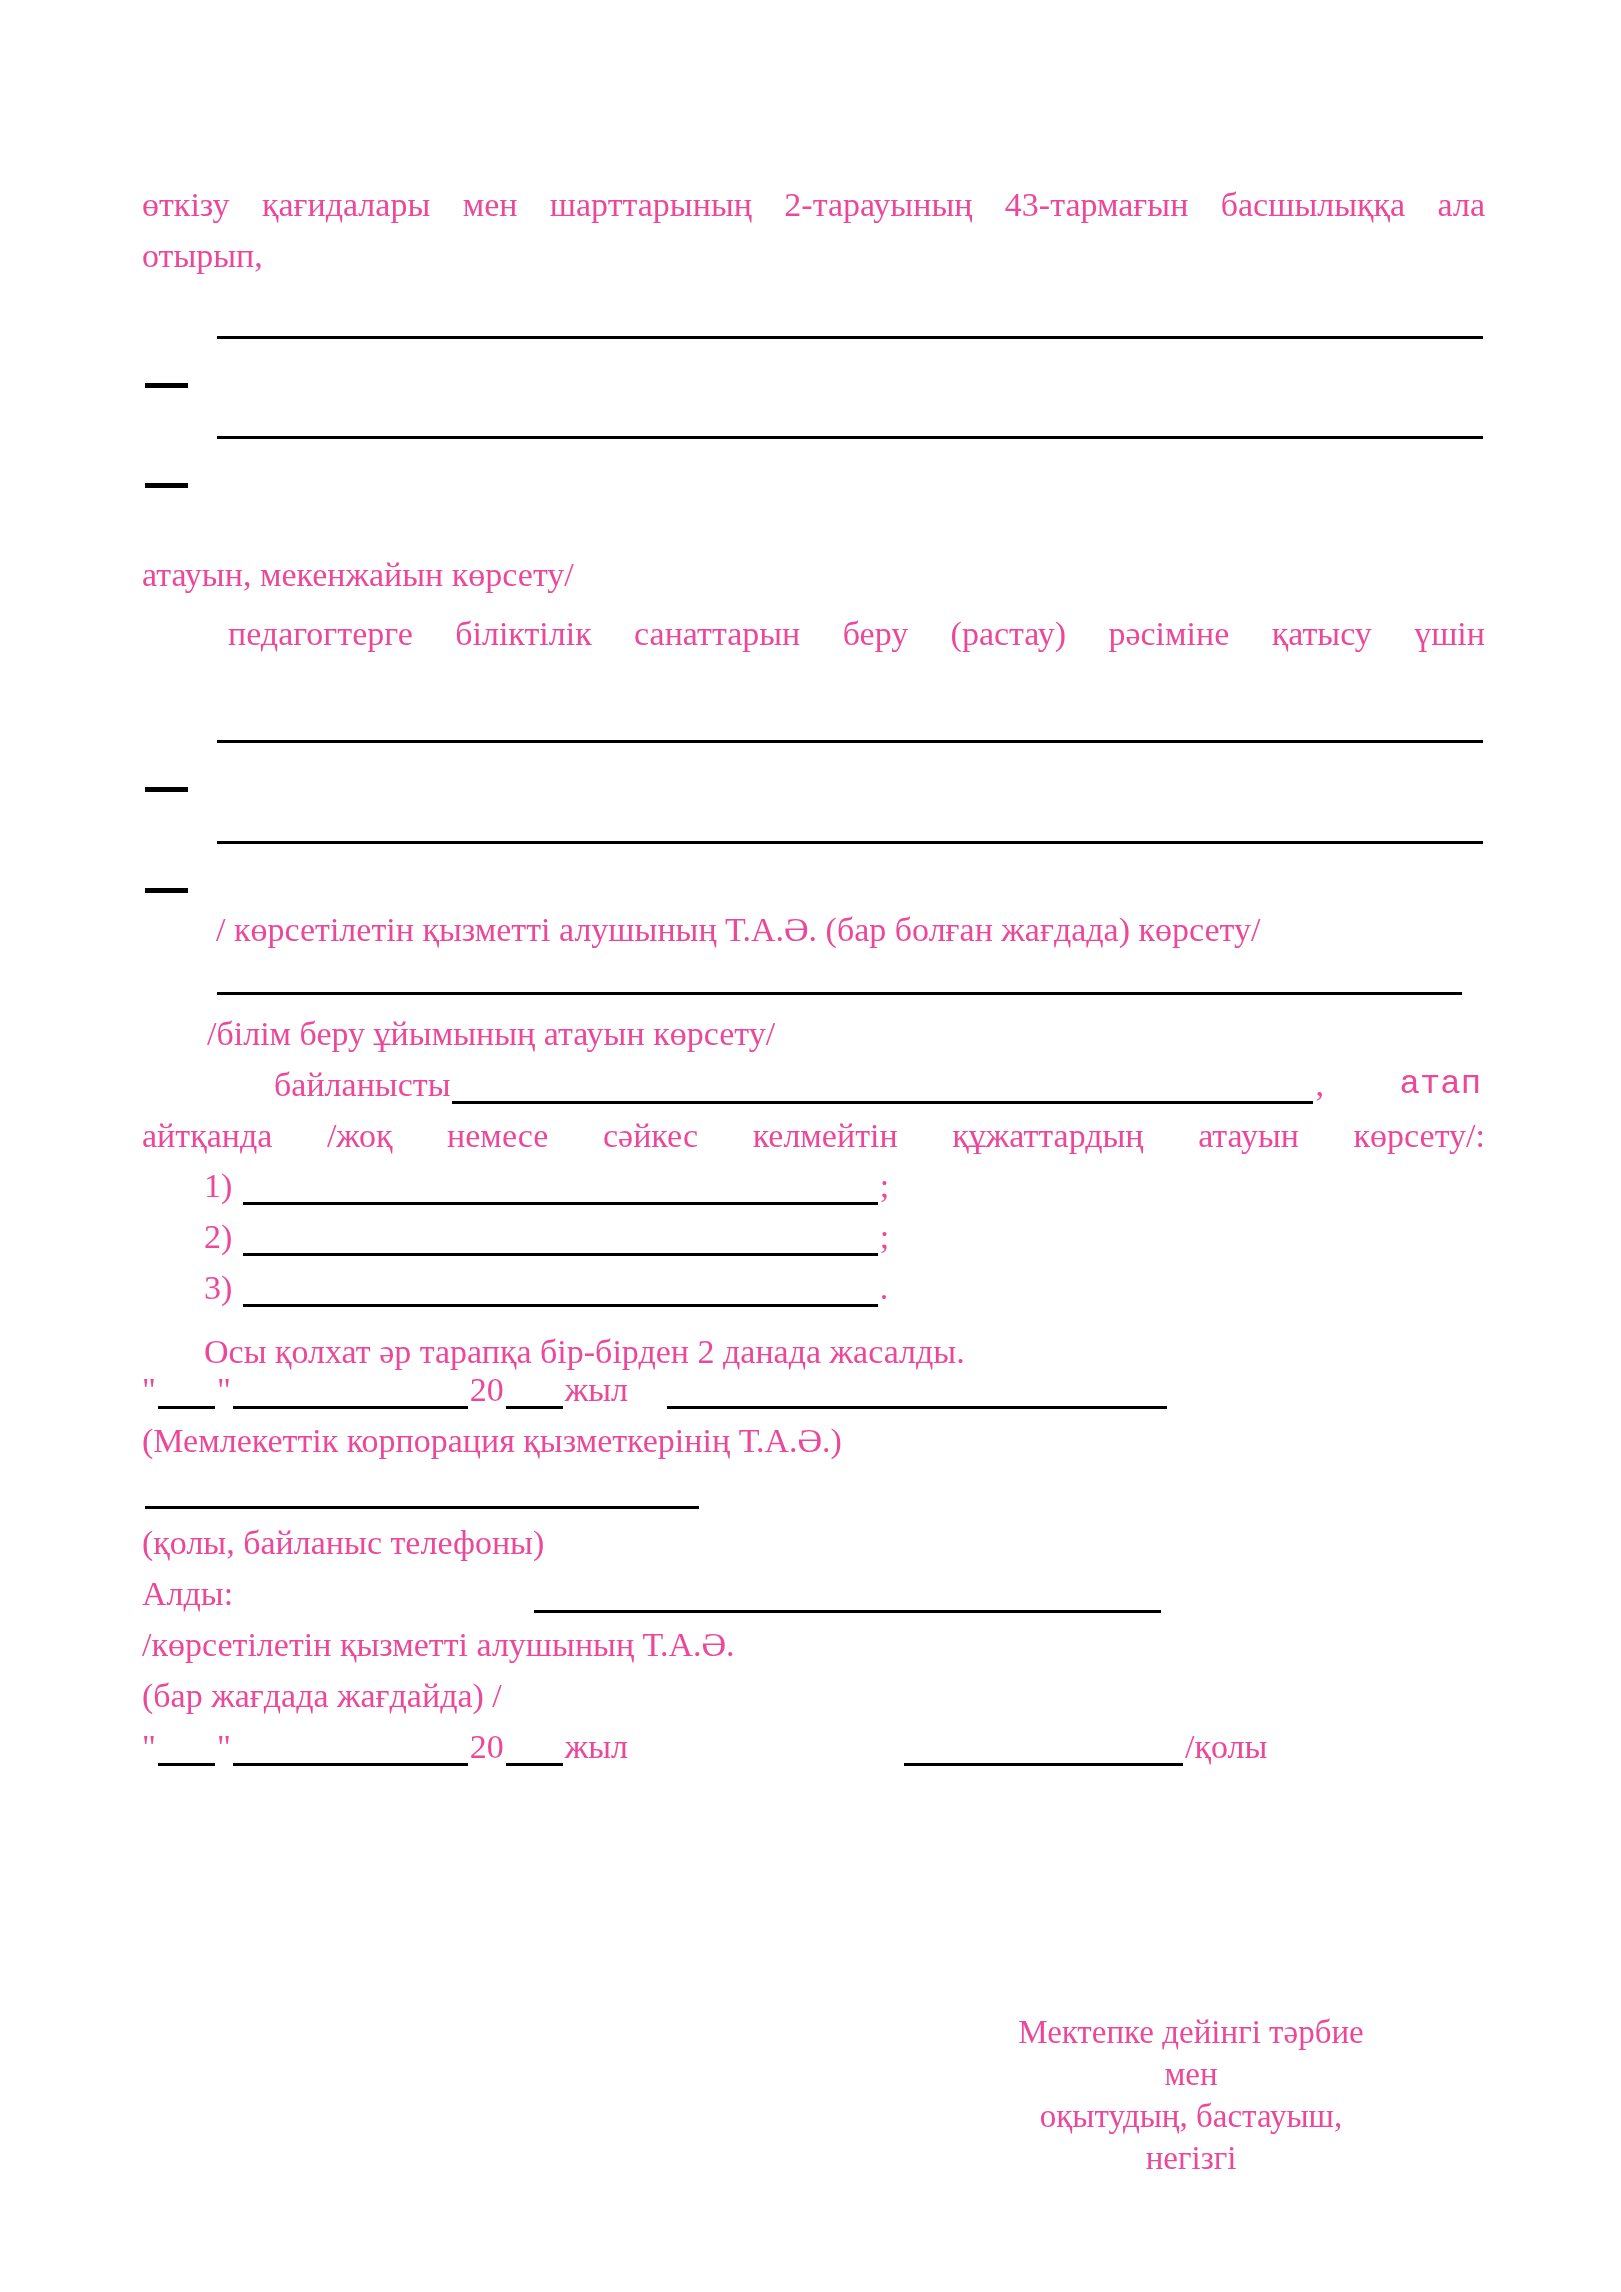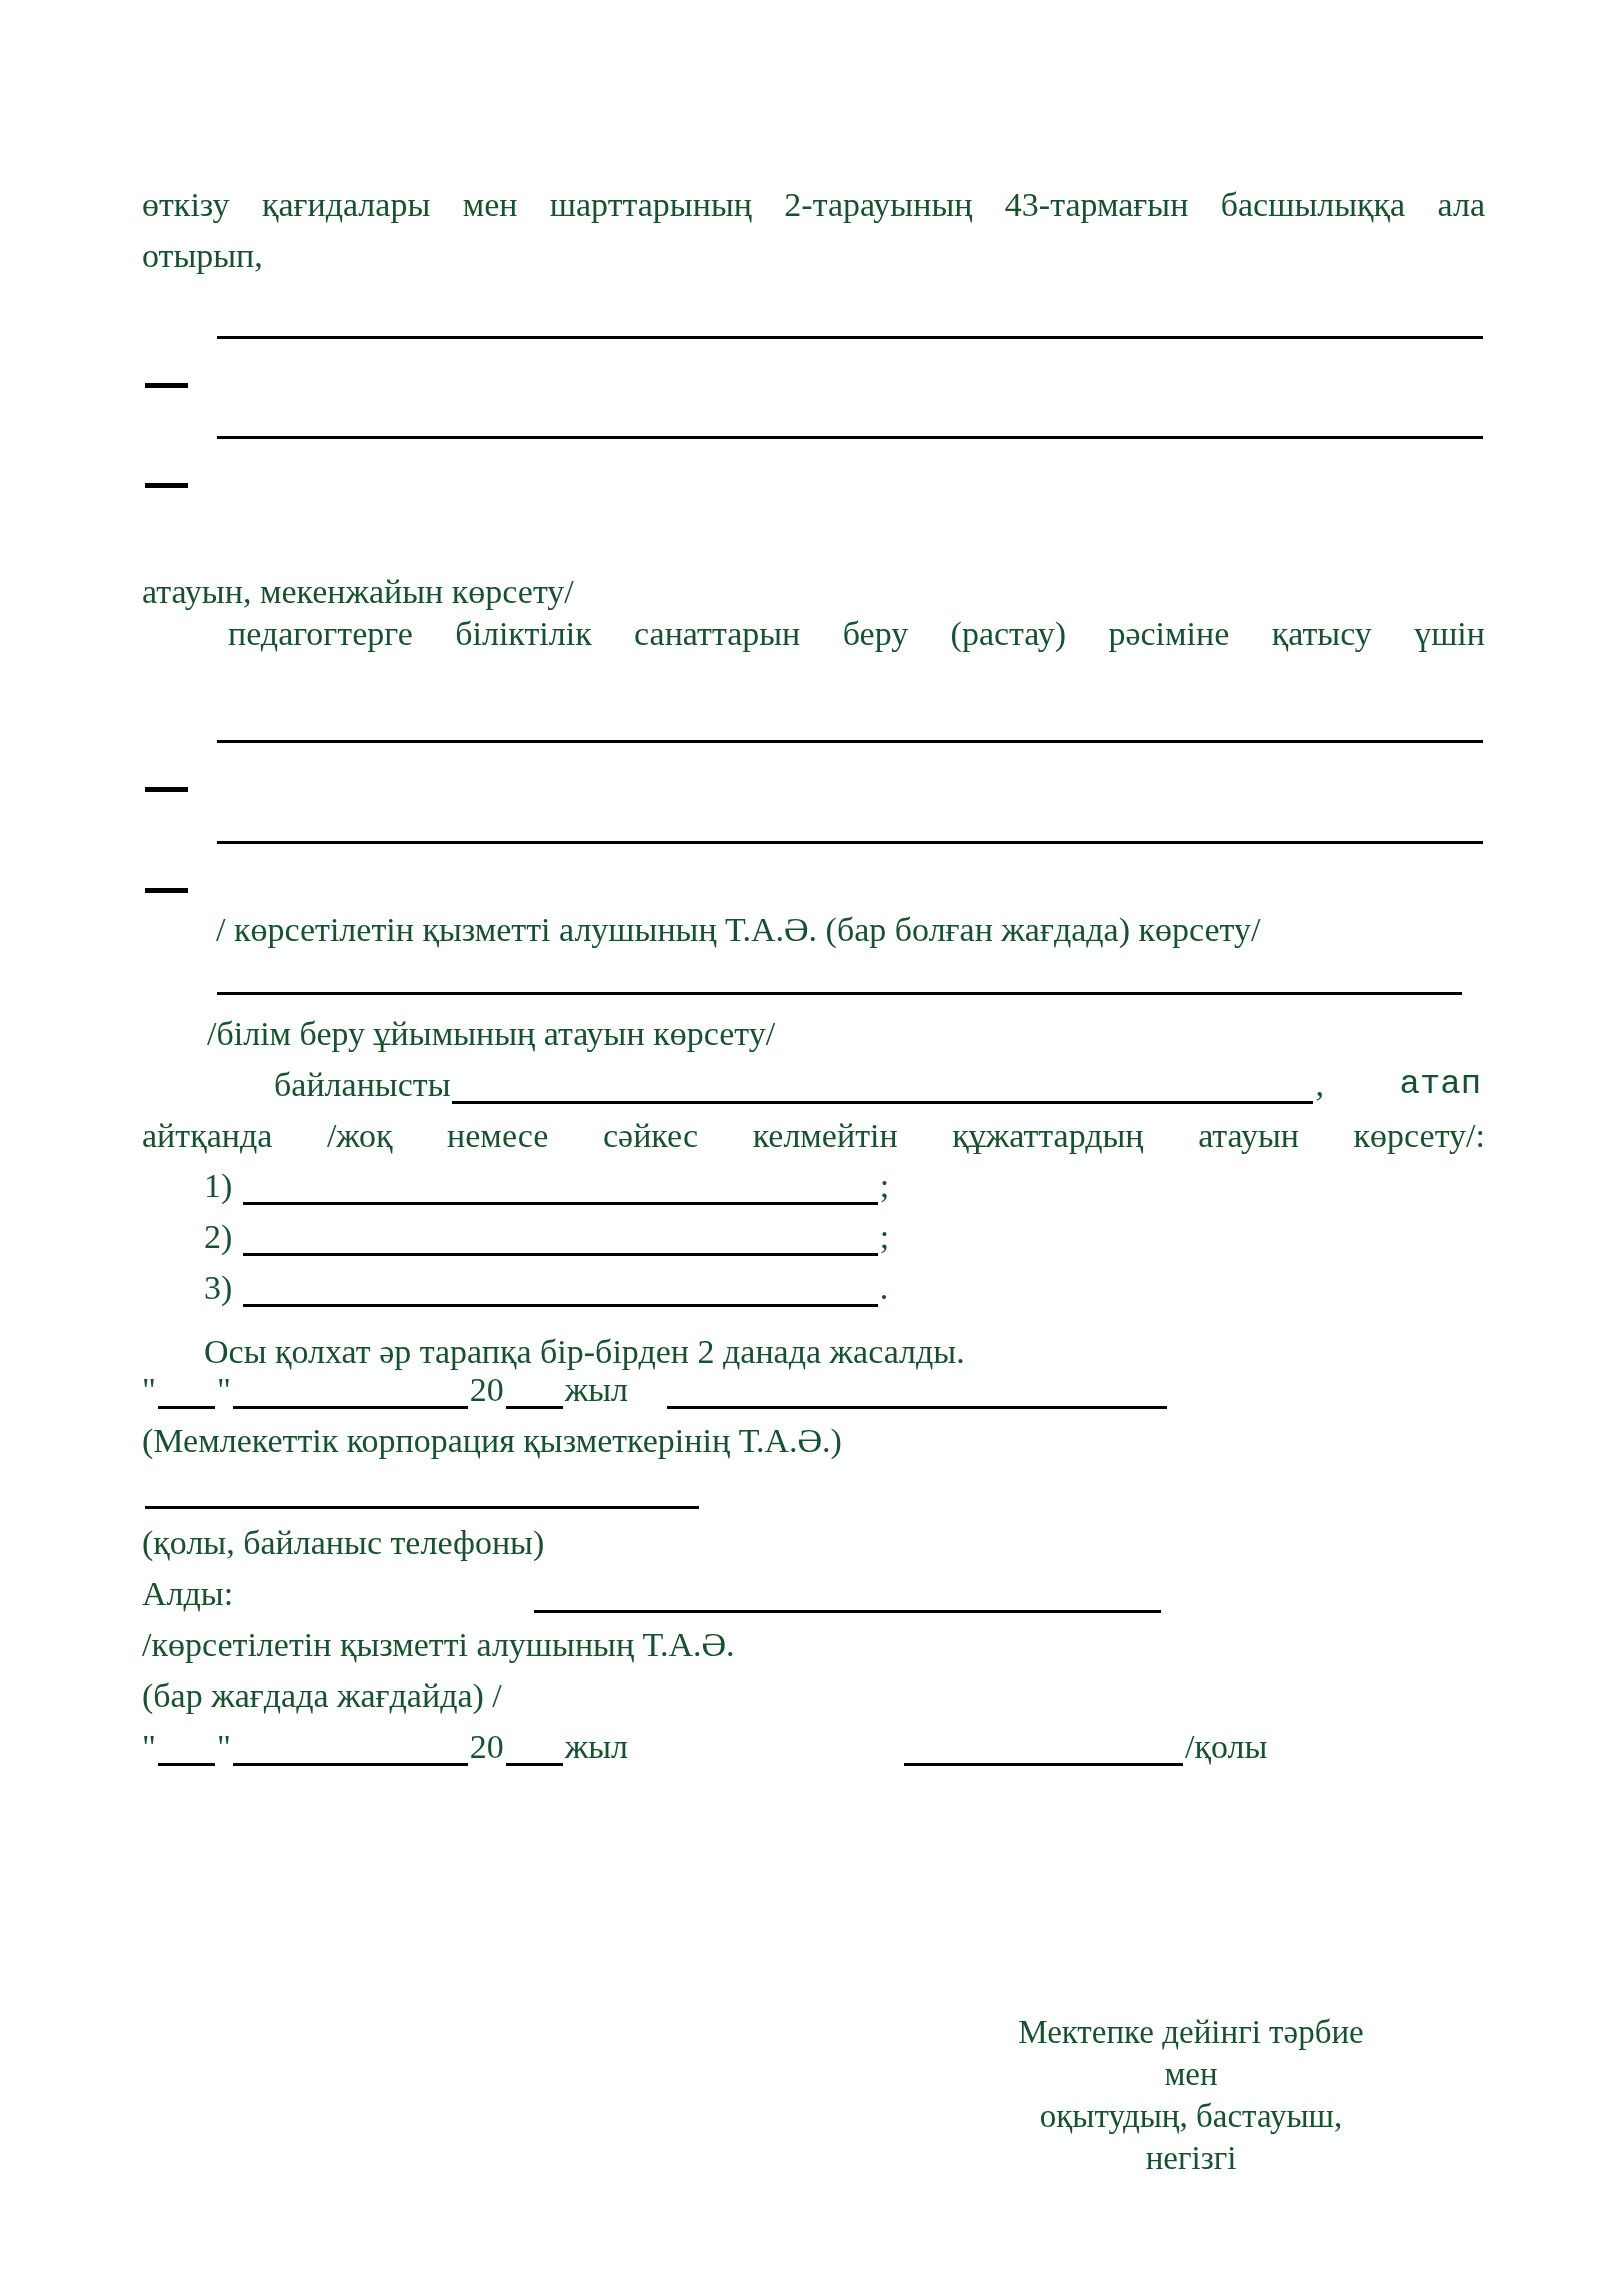--- a/index.html
+++ b/index.html
@@ -1,21 +1,21 @@
 <!DOCTYPE html>
 <html><head>
 <meta charset="utf-8">
 <style>
   html, body { margin: 0; padding: 0; background: #ffffff; }
   .page {
     position: relative;
     width: 1621px;
     height: 2293px;
     background: #ffffff;
-    color: #14532d;
+    color: #ec4899;
     font-family: "Liberation Serif", "DejaVu Serif", serif;
     font-size: 34px;
     overflow: hidden;
   }
   .row {
     position: absolute;
     left: 142px;
     width: 1343px;
     line-height: 51px;
     white-space: nowrap;
@@ -66,21 +66,21 @@
 <div class="page">
 
   <div class="row just" style="top:179px">өткізу қағидалары мен шарттарының 2-тарауының 43-тармағын басшылыққа ала</div>
   <div class="row" style="top:230px">отырып,</div>
 
   <div class="hline" style="top:336px; left:217px; width:1266px"></div>
   <div class="dash" style="top:383px"></div>
   <div class="hline" style="top:436px; left:217px; width:1266px"></div>
   <div class="dash" style="top:483px"></div>
 
-  <div class="row" style="top:566px">атауын, мекенжайын көрсету/</div>
+  <div class="row" style="top:549px">атауын, мекенжайын көрсету/</div>
 
   <div class="row just" style="top:608px; padding-left:86px">педагогтерге біліктілік санаттарын беру (растау) рәсіміне қатысу үшін</div>
 
   <div class="hline" style="top:740px; left:217px; width:1266px"></div>
   <div class="dash" style="top:787px"></div>
   <div class="hline" style="top:841px; left:217px; width:1266px"></div>
   <div class="dash" style="top:888px"></div>
 
   <div class="row" style="top:904px; padding-left:74px">/ көрсетілетін қызметті алушының Т.А.Ә. (бар болған жағдада) көрсету/</div>
 

